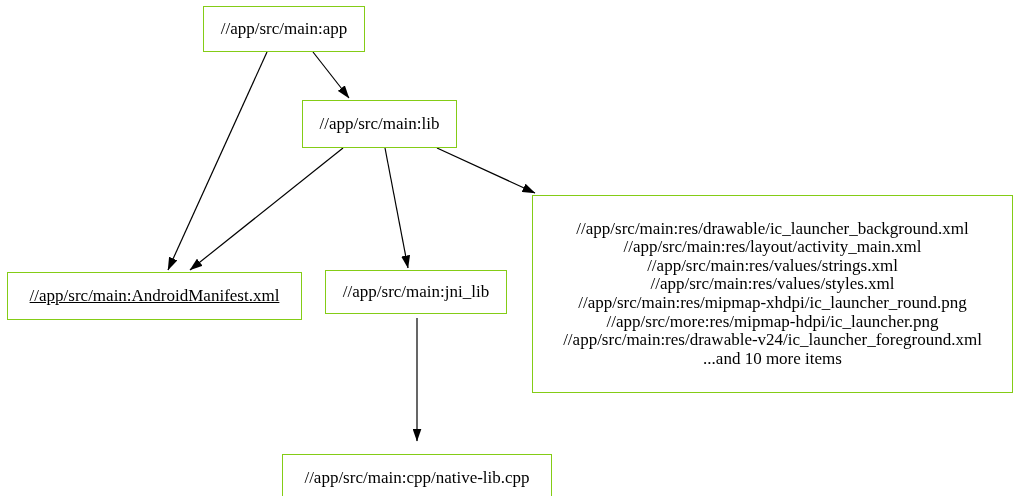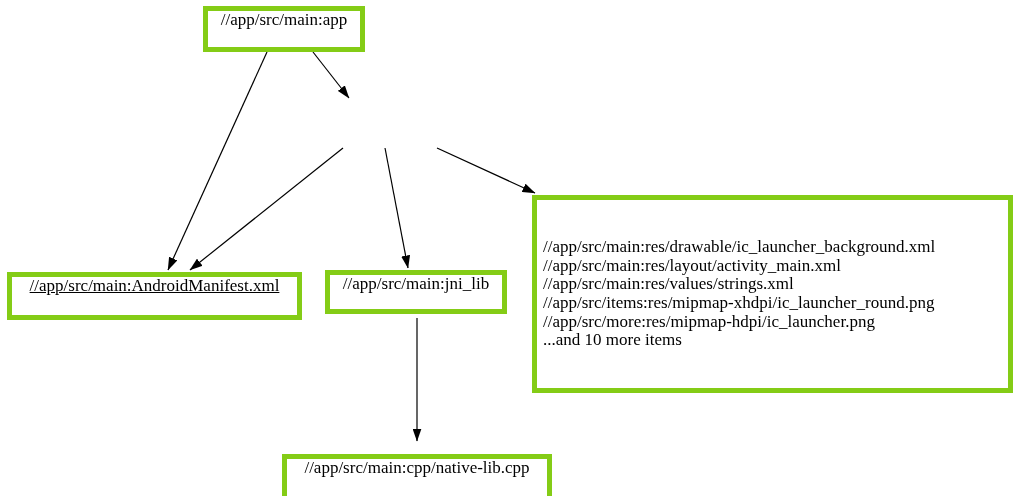--- a/index.html
+++ b/index.html
@@ -20,23 +20,23 @@
     position: absolute;
     left: 0;
     top: 0;
     width: 1018px;
     height: 496px;
   }
   .node {
     position: absolute;
     box-sizing: border-box;
     background: #ffffff;
-    border: 5px solid #84cc16;
+    border: 1px solid #84cc16;
     display: flex;
-    align-items: flex-start;
+    align-items: center;
     justify-content: center;
     text-align: center;
     font-size: 17px;
     line-height: 1.1;
     white-space: nowrap;
   }
   .node.multiline {
     flex-direction: column;
     justify-content: center;
     padding: 4px 6px;
@@ -72,35 +72,40 @@
       <line x1="385" y1="148" x2="408" y2="268" marker-end="url(#arrow)"></line>
       <line x1="437" y1="148" x2="535" y2="193" marker-end="url(#arrow)"></line>
       <line x1="417" y1="318" x2="417" y2="441" marker-end="url(#arrow)"></line>
     </g>
   </svg>
 
   <div class="node" id="node-app">
     <span>//app/src/main:app</span>
   </div>
 
+  <div class="node" id="node-lib">
+    <span>//app/src/main:lib</span>
+  </div>
 
   <div class="node" id="node-manifest">
     <span>//app/src/main:AndroidManifest.xml</span>
   </div>
 
   <div class="node" id="node-jni-lib">
     <span>//app/src/main:jni_lib</span>
   </div>
 
   <div class="node multiline" id="node-resources">
     <div class="res-line">//app/src/main:res/drawable/ic_launcher_background.xml</div>
     <div class="res-line">//app/src/main:res/layout/activity_main.xml</div>
     <div class="res-line">//app/src/main:res/values/strings.xml</div>
-    <div class="res-line">//app/src/items:res/mipmap-xhdpi/ic_launcher_round.png</div>
+    <div class="res-line">//app/src/main:res/values/styles.xml</div>
+    <div class="res-line">//app/src/main:res/mipmap-xhdpi/ic_launcher_round.png</div>
     <div class="res-line">//app/src/more:res/mipmap-hdpi/ic_launcher.png</div>
+    <div class="res-line">//app/src/main:res/drawable-v24/ic_launcher_foreground.xml</div>
     <div class="res-line">...and 10 more items</div>
   </div>
 
   <div class="node" id="node-cpp">
     <span>//app/src/main:cpp/native-lib.cpp</span>
   </div>
 
 </div>
 
 </body></html>

